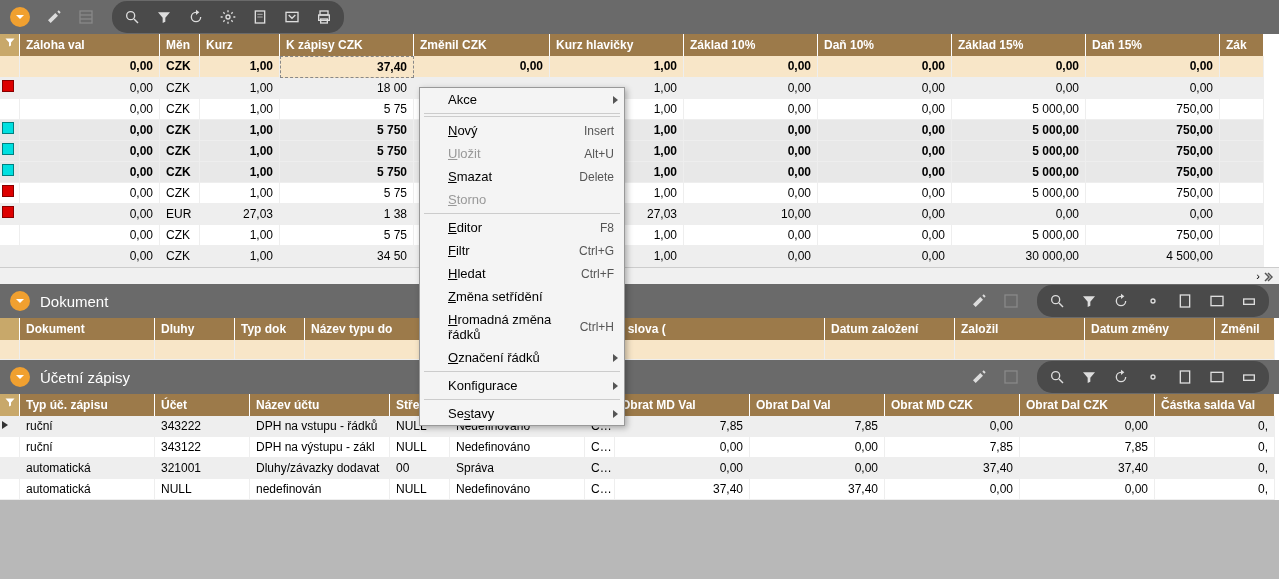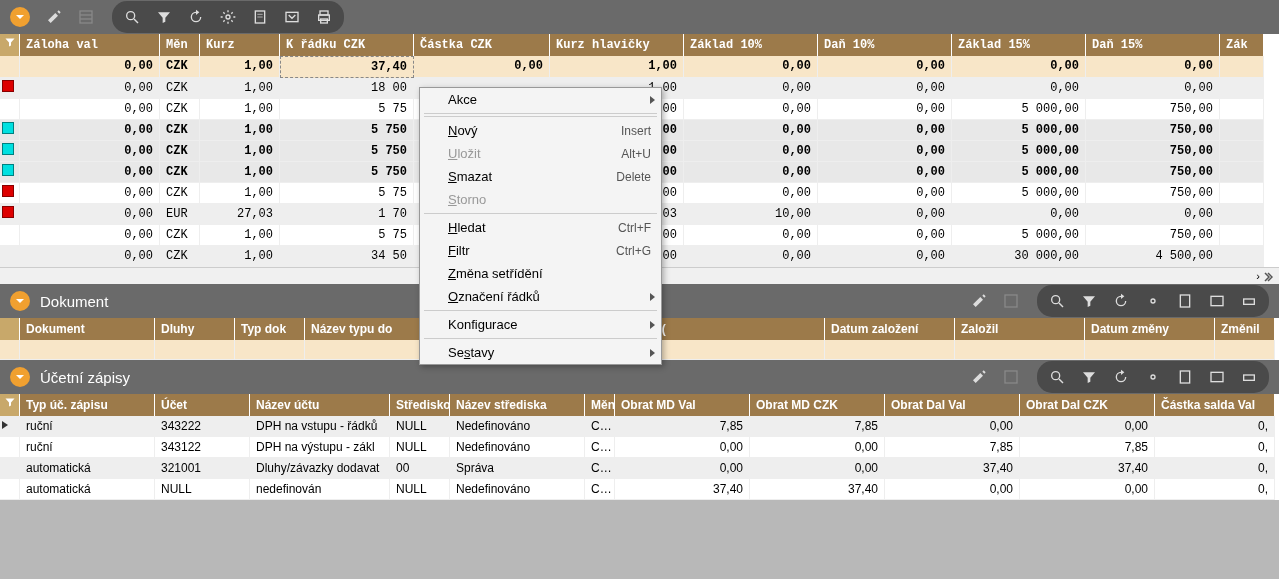--- a/index.html
+++ b/index.html
@@ -44,38 +44,38 @@
 .marker-box.cyan { background: #00e0e0; border-color: #008080; }
 
 .footer-bar {
   display: flex; justify-content: space-between; align-items: center;
   background: #f0f0f0; padding: 2px 6px; font-size: 11px; border-top: 1px solid #ccc;
 }
 .footer-bar .arrow { cursor: pointer; }
 
 .context-menu {
   position: absolute; background: #f4f4f4; border: 1px solid #999;
-  box-shadow: 2px 2px 6px rgba(0,0,0,0.3); width: 243px; z-index: 100;
+  box-shadow: 2px 2px 6px rgba(0,0,0,0.3); width: 206px; z-index: 100;
   font-size: 13px;
 }
 .cm-item {
   display: flex; align-items: center; justify-content: space-between;
   padding: 4px 10px 4px 28px; cursor: pointer; position: relative;
 }
 .cm-item.hl { background: #bfdff7; border: 1px solid #6cb5e8; }
 .cm-item.disabled { color: #999; cursor: default; }
 .cm-item .shortcut { color: #555; font-size: 12px; }
 .cm-item .arrow-r { position: absolute; right: 6px; }
 .cm-sep { height: 1px; background: #ccc; margin: 2px 4px; }
 .cm-underline { text-decoration: underline; }
 
 .tri { display: inline-block; width: 0; height: 0; }
 .tri-r { border-left: 5px solid #555; border-top: 4px solid transparent; border-bottom: 4px solid transparent; }
 
-#grid1 { grid-template-columns: 20px 140px 40px 80px 134px 136px 134px 134px 134px 134px 134px 44px; font-family: Liberation Mono, monospace; }
+#grid1 { grid-template-columns: 20px 140px 40px 80px 134px 136px 134px 134px 134px 134px 134px 44px; }
 #grid2 { grid-template-columns: 20px 135px 80px 70px 520px 120px 130px 130px 70px; }
 #grid3 { grid-template-columns: 20px 135px 95px 140px 60px 135px 30px 135px 135px 135px 135px 120px; }
 
 .row-ptr { display:inline-block; width:0; height:0; border-left:6px solid #333; border-top:4px solid transparent; border-bottom:4px solid transparent;}
 </style>
 </head>
 <body>
 
 <div class="panel">
   <div class="titlebar">
@@ -145,22 +145,22 @@
   </div>
 
   <div class="grid-wrap">
     <div class="grid" id="grid1">
         <div class="grid-hdr filter"><svg width="12" height="12" viewBox="0 0 24 24" fill="#fff">
             <path d="M3 5h18l-7 8v6l-4 2v-8L3 5z"></path>
           </svg></div>
         <div class="grid-hdr">Záloha val</div>
         <div class="grid-hdr">Měn</div>
         <div class="grid-hdr">Kurz</div>
-        <div class="grid-hdr">K řádku CZK</div>
-        <div class="grid-hdr">Částka CZK</div>
+        <div class="grid-hdr">K zápisy CZK</div>
+        <div class="grid-hdr">Změnil CZK</div>
         <div class="grid-hdr">Kurz hlavičky</div>
         <div class="grid-hdr">Základ 10%</div>
         <div class="grid-hdr">Daň 10%</div>
         <div class="grid-hdr">Základ 15%</div>
         <div class="grid-hdr">Daň 15%</div>
         <div class="grid-hdr">Zák</div>
         <div class="grid-cell marker" style="background: rgb(248, 230, 200); font-weight: bold;"></div>
         <div class="grid-cell num" style="background: rgb(248, 230, 200); font-weight: bold;">0,00</div>
         <div class="grid-cell" style="background: rgb(248, 230, 200); font-weight: bold;">CZK</div>
         <div class="grid-cell num" style="background: rgb(248, 230, 200); font-weight: bold;">1,00</div>
@@ -241,21 +241,21 @@
         <div class="grid-cell num" style="background: rgb(255, 255, 255);">1,00</div>
         <div class="grid-cell num" style="background: rgb(255, 255, 255);">0,00</div>
         <div class="grid-cell num" style="background: rgb(255, 255, 255);">0,00</div>
         <div class="grid-cell num" style="background: rgb(255, 255, 255);">5 000,00</div>
         <div class="grid-cell num" style="background: rgb(255, 255, 255);">750,00</div>
         <div class="grid-cell" style="background: rgb(255, 255, 255);"></div>
         <div class="grid-cell marker" style="background: rgb(238, 238, 238);"><span class="marker-box red"></span></div>
         <div class="grid-cell num" style="background: rgb(238, 238, 238);">0,00</div>
         <div class="grid-cell" style="background: rgb(238, 238, 238);">EUR</div>
         <div class="grid-cell num" style="background: rgb(238, 238, 238);">27,03</div>
-        <div class="grid-cell num" style="background: rgb(238, 238, 238);">1 70</div>
+        <div class="grid-cell num" style="background: rgb(238, 238, 238);">1 38</div>
         <div class="grid-cell num" style="background: rgb(238, 238, 238);"></div>
         <div class="grid-cell num" style="background: rgb(238, 238, 238);">27,03</div>
         <div class="grid-cell num" style="background: rgb(238, 238, 238);">10,00</div>
         <div class="grid-cell num" style="background: rgb(238, 238, 238);">0,00</div>
         <div class="grid-cell num" style="background: rgb(238, 238, 238);">0,00</div>
         <div class="grid-cell num" style="background: rgb(238, 238, 238);">0,00</div>
         <div class="grid-cell" style="background: rgb(238, 238, 238);"></div>
         <div class="grid-cell marker" style="background: rgb(255, 255, 255);"></div>
         <div class="grid-cell num" style="background: rgb(255, 255, 255);">0,00</div>
         <div class="grid-cell" style="background: rgb(255, 255, 255);">CZK</div>
@@ -440,22 +440,22 @@
         <div class="grid-hdr filter"><svg width="12" height="12" viewBox="0 0 24 24" fill="#fff">
             <path d="M3 5h18l-7 8v6l-4 2v-8L3 5z"></path>
           </svg></div>
         <div class="grid-hdr">Typ úč. zápisu</div>
         <div class="grid-hdr">Účet</div>
         <div class="grid-hdr">Název účtu</div>
         <div class="grid-hdr">Středisko</div>
         <div class="grid-hdr">Název střediska</div>
         <div class="grid-hdr">Měn</div>
         <div class="grid-hdr">Obrat MD Val</div>
+        <div class="grid-hdr">Obrat Dal Val</div>
         <div class="grid-hdr">Obrat MD CZK</div>
-        <div class="grid-hdr">Obrat Dal Val</div>
         <div class="grid-hdr">Obrat Dal CZK</div>
         <div class="grid-hdr">Částka salda Val</div>
         <div class="grid-cell marker" style="background: rgb(238, 238, 238);"><span class="row-ptr"></span></div>
         <div class="grid-cell" style="background: rgb(238, 238, 238);">ruční</div>
         <div class="grid-cell" style="background: rgb(238, 238, 238);">343222</div>
         <div class="grid-cell" style="background: rgb(238, 238, 238);">DPH na vstupu - řádků</div>
         <div class="grid-cell" style="background: rgb(238, 238, 238);">NULL</div>
         <div class="grid-cell" style="background: rgb(238, 238, 238);">Nedefinováno</div>
         <div class="grid-cell" style="background: rgb(238, 238, 238);">CZK</div>
         <div class="grid-cell num" style="background: rgb(238, 238, 238);">7,85</div>
@@ -520,29 +520,37 @@
     </div>
     <div class="cm-item">
       <span><span class="cm-underline">S</span>mazat</span>
       <span class="shortcut">Delete</span>
     </div>
     <div class="cm-item disabled">
       <span><span class="cm-underline">S</span>torno</span>
     </div>
     <div class="cm-sep"></div>
     <div class="cm-item">
+      <span><span class="cm-underline">E</span>ditor</span>
+      <span class="shortcut">F8</span>
+    </div>
+    <div class="cm-item">
+      <span><span class="cm-underline">F</span>iltr</span>
+      <span class="shortcut">Ctrl+G</span>
+    </div>
+    <div class="cm-item">
       <span><span class="cm-underline">H</span>ledat</span>
       <span class="shortcut">Ctrl+F</span>
     </div>
     <div class="cm-item">
-      <span><span class="cm-underline">F</span>iltr</span>
-      <span class="shortcut">Ctrl+G</span>
-    </div>
-    <div class="cm-item">
       <span><span class="cm-underline">Z</span>měna setřídění</span>
+    </div>
+    <div class="cm-item">
+      <span><span class="cm-underline">H</span>romadná změna řádků</span>
+      <span class="shortcut">Ctrl+H</span>
     </div>
     <div class="cm-item">
       <span><span class="cm-underline">O</span>značení řádků</span>
       <span class="tri tri-r arrow-r"></span>
     </div>
     <div class="cm-sep"></div>
     <div class="cm-item">
       <span>Konfi<span class="cm-underline">g</span>urace</span>
       <span class="tri tri-r arrow-r"></span>
     </div>

